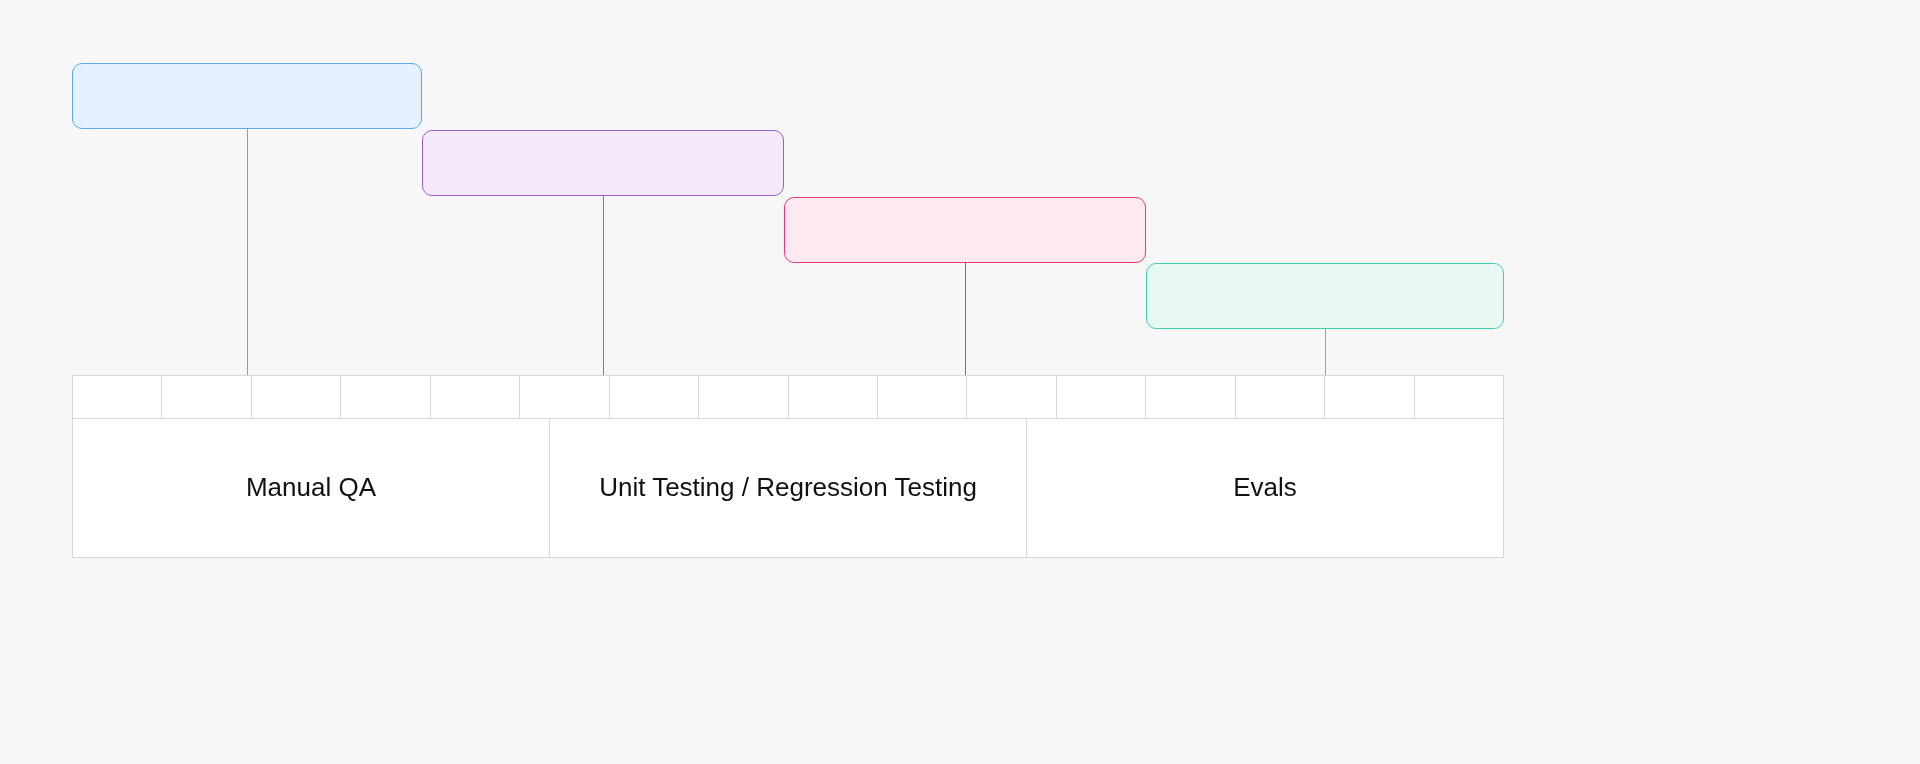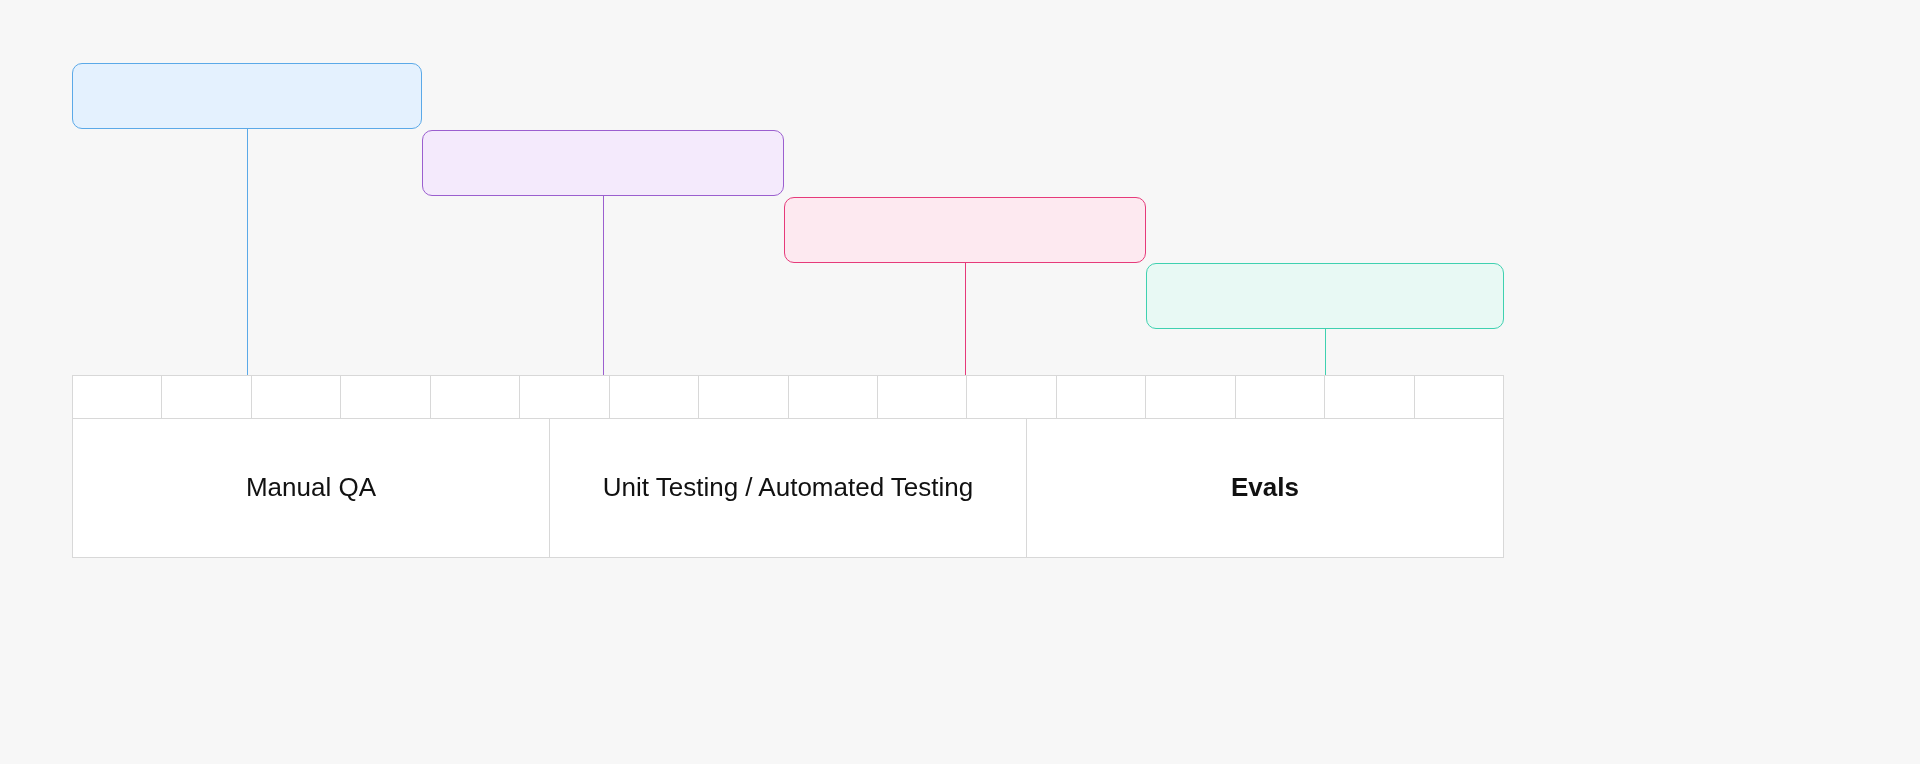--- a/index.html
+++ b/index.html
@@ -72,21 +72,21 @@
     border-right: 1px solid #d8d8d8;
     display: flex;
     align-items: center;
     justify-content: center;
     text-align: center;
     font-size: 26px;
     color: #111;
     padding: 10px 14px;
     line-height: 1.3;
   }
-  .cell:last-child { border-right: none; font-weight: bold; }
+  .cell:last-child { border-right: none; }
 </style>
 </head>
 <body>
 
 <div class="diagram">
 
   <div class="card card-blue" style="left:72px;  top:63px;  width:350px;"></div>
   <div class="card card-purple" style="left:422px; top:130px; width:362px;"></div>
   <div class="card card-pink" style="left:784px; top:197px; width:362px;"></div>
   <div class="card card-teal" style="left:1146px;top:263px; width:358px;"></div>
@@ -123,18 +123,18 @@
       </div>
       <div class="col">
         <div class="subcol"></div>
         <div class="subcol"></div>
         <div class="subcol"></div>
         <div class="subcol"></div>
       </div>
     </div>
     <div class="table-body">
       <div class="cell">Manual QA</div>
-      <div class="cell">Unit Testing / Automated Testing</div>
+      <div class="cell">Unit Testing / Regression Testing</div>
       <div class="cell">Evals</div>
     </div>
   </div>
 
 </div>
 
 </body></html>

